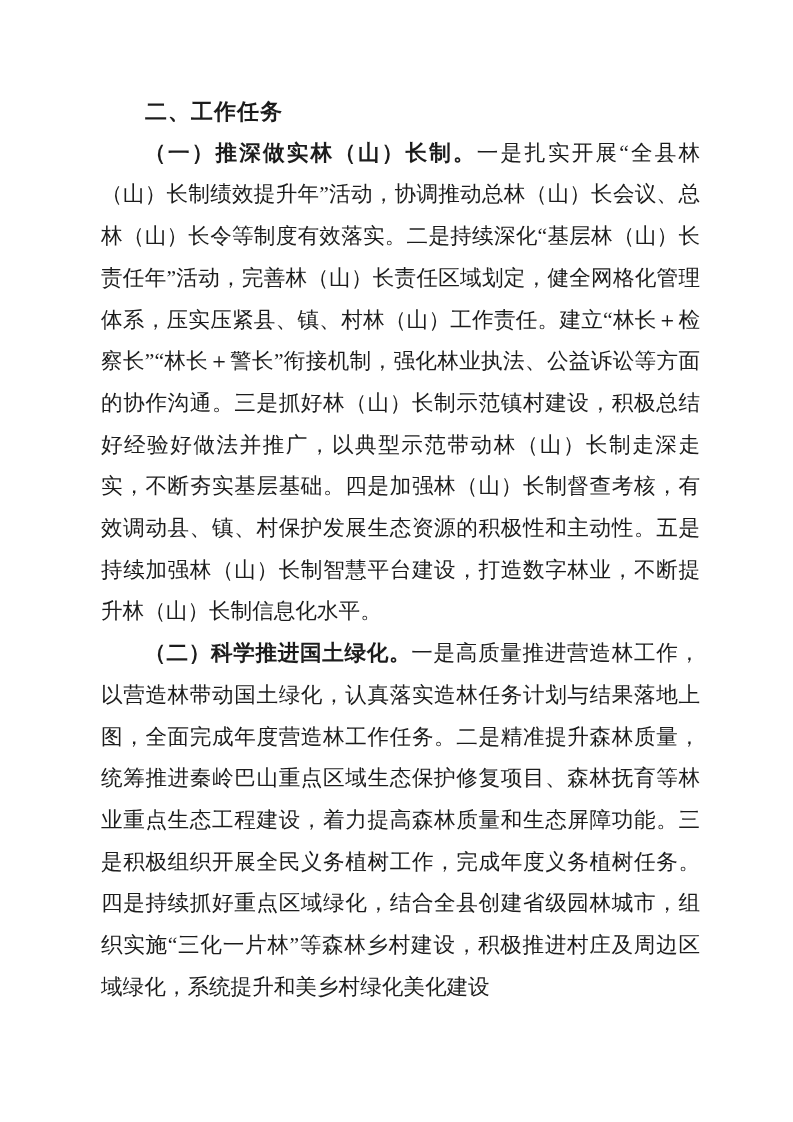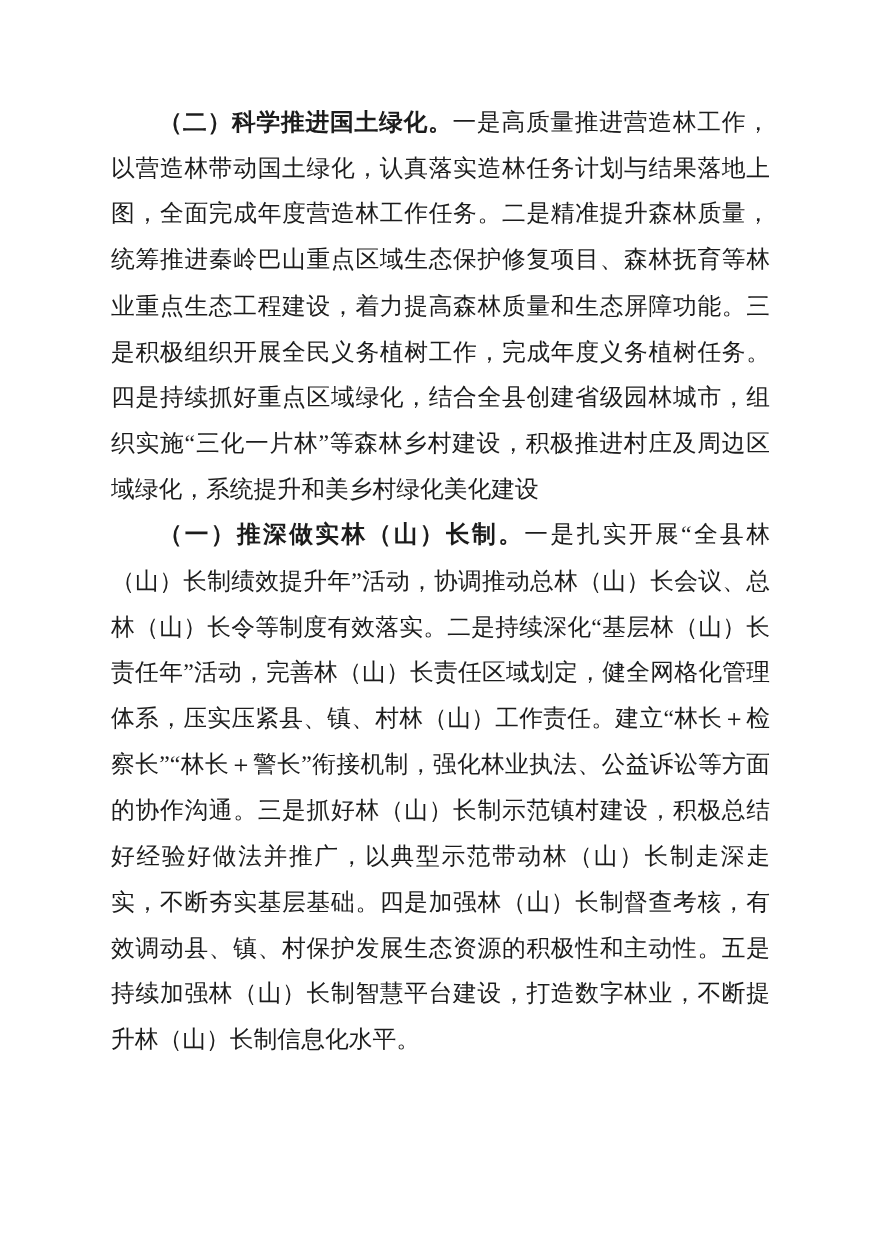--- a/index.html
+++ b/index.html
@@ -45,19 +45,20 @@
   .lead {
     font-weight: 700;
   }
 </style>
 </head>
 <body>
 
 <div class="page">
   <div class="content">
 
+    <h2 class="heading">二、工作任务</h2>
+
+    <p class="para"><span class="lead">（一）推深做实林（山）长制。</span><span>一是扎实开展“全县林（山）长制绩效提升年”活动，协调推动总林（山）长会议、总林（山）长令等制度有效落实。二是持续深化“基层林（山）长责任年”活动，完善林（山）长责任区域划定，健全网格化管理体系，压实压紧县、镇、村林（山）工作责任。建立“林长＋检察长”“林长＋警长”衔接机制，强化林业执法、公益诉讼等方面的协作沟通。三是抓好林（山）长制示范镇村建设，积极总结好经验好做法并推广，以典型示范带动林（山）长制走深走实，不断夯实基层基础。四是加强林（山）长制督查考核，有效调动县、镇、村保护发展生态资源的积极性和主动性。五是持续加强林（山）长制智慧平台建设，打造数字林业，不断提升林（山）长制信息化水平。</span></p>
 
     <p class="para"><span class="lead">（二）科学推进国土绿化。</span><span>一是高质量推进营造林工作，以营造林带动国土绿化，认真落实造林任务计划与结果落地上图，全面完成年度营造林工作任务。二是精准提升森林质量，统筹推进秦岭巴山重点区域生态保护修复项目、森林抚育等林业重点生态工程建设，着力提高森林质量和生态屏障功能。三是积极组织开展全民义务植树工作，完成年度义务植树任务。四是持续抓好重点区域绿化，结合全县创建省级园林城市，组织实施“三化一片林”等森林乡村建设，积极推进村庄及周边区域绿化，系统提升和美乡村绿化美化建设</span></p>
-
-    <p class="para"><span class="lead">（一）推深做实林（山）长制。</span><span>一是扎实开展“全县林（山）长制绩效提升年”活动，协调推动总林（山）长会议、总林（山）长令等制度有效落实。二是持续深化“基层林（山）长责任年”活动，完善林（山）长责任区域划定，健全网格化管理体系，压实压紧县、镇、村林（山）工作责任。建立“林长＋检察长”“林长＋警长”衔接机制，强化林业执法、公益诉讼等方面的协作沟通。三是抓好林（山）长制示范镇村建设，积极总结好经验好做法并推广，以典型示范带动林（山）长制走深走实，不断夯实基层基础。四是加强林（山）长制督查考核，有效调动县、镇、村保护发展生态资源的积极性和主动性。五是持续加强林（山）长制智慧平台建设，打造数字林业，不断提升林（山）长制信息化水平。</span></p>
 
   </div>
 </div>
 
 </body></html>

